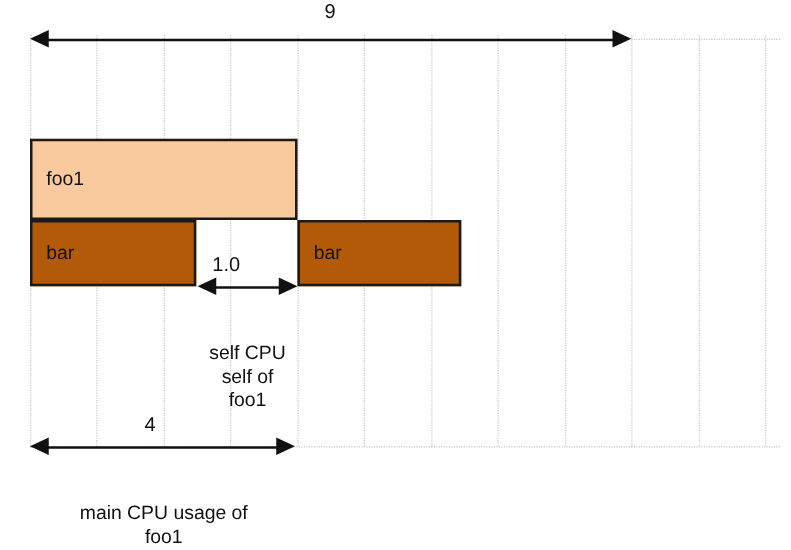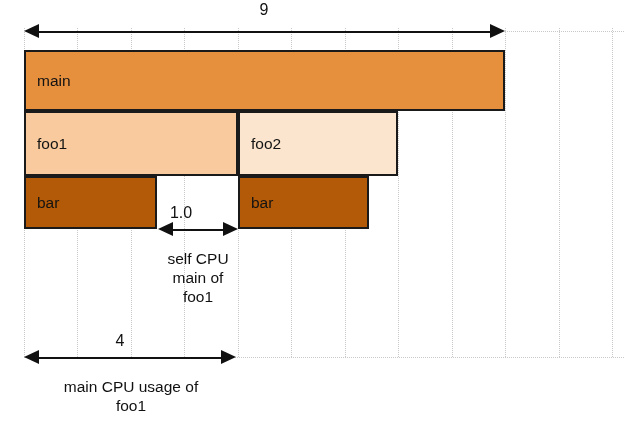--- a/index.html
+++ b/index.html
@@ -73,20 +73,21 @@
     text-align: center;
     line-height: 1;
     white-space: nowrap;
   }
   .caption {
     position: absolute;
     font-size: 15.5px;
     color: #111111;
     text-align: center;
     line-height: 1.22;
+    margin-top: 24px;
   }
 </style>
 </head>
 <body>
 
 <div id="stage">
 
   <div class="grid-layer">
     <div class="vgrid" style="left:24px;  top:28px; height:329px;"></div>
     <div class="vgrid" style="left:77px;  top:28px; height:329px;"></div>
@@ -99,31 +100,25 @@
     <div class="vgrid" style="left:452px; top:28px; height:329px;"></div>
     <div class="vgrid" style="left:505px; top:28px; height:329px;"></div>
     <div class="vgrid" style="left:559px; top:28px; height:329px;"></div>
     <div class="vgrid" style="left:612px; top:28px; height:329px;"></div>
     <div class="hgrid" style="left:24px; top:357px; width:600px;"></div>
     <div class="hgrid" style="left:505px; top:31px; width:119px;"></div>
   </div>
 
   <div class="content-layer">
 
-    <div class="frame" style="left:24px; top:50px; width:481px; height:61px; background:#e6903e;">
-      <span class="frame-label">main</span>
-    </div>
 
     <div class="frame" style="left:24px; top:111px; width:214px; height:65px; background:#f8ca9d;">
       <span class="frame-label">foo1</span>
     </div>
 
-    <div class="frame" style="left:238px; top:111px; width:160px; height:65px; background:#fce5ce;">
-      <span class="frame-label">foo2</span>
-    </div>
 
     <div class="frame" style="left:24px; top:176px; width:133px; height:53px; background:#b25a07;">
       <span class="frame-label">bar</span>
     </div>
 
     <div class="frame" style="left:238px; top:176px; width:131px; height:53px; background:#b25a07;">
       <span class="frame-label">bar</span>
     </div>
 
     <div>
@@ -133,21 +128,21 @@
       <div class="measure-value" style="left:244px; top:2px; width:40px;">9</div>
     </div>
 
     <div>
       <div class="measure" style="left:167px; top:229px; width:62px;"></div>
       <div class="arrowhead left" style="left:158px; top:222px;"></div>
       <div class="arrowhead right" style="left:223px; top:222px;"></div>
       <div class="measure-value" style="left:161px; top:205px; width:40px;">1.0</div>
       <div class="caption" style="left:149px; top:250px; width:98px;">
         <div>self CPU</div>
-        <div>main of</div>
+        <div>self of</div>
         <div>foo1</div>
       </div>
     </div>
 
     <div>
       <div class="measure" style="left:33px; top:357px; width:194px;"></div>
       <div class="arrowhead left" style="left:24px; top:350px;"></div>
       <div class="arrowhead right" style="left:221px; top:350px;"></div>
       <div class="measure-value" style="left:100px; top:333px; width:40px;">4</div>
       <div class="caption" style="left:38px; top:378px; width:186px;">

